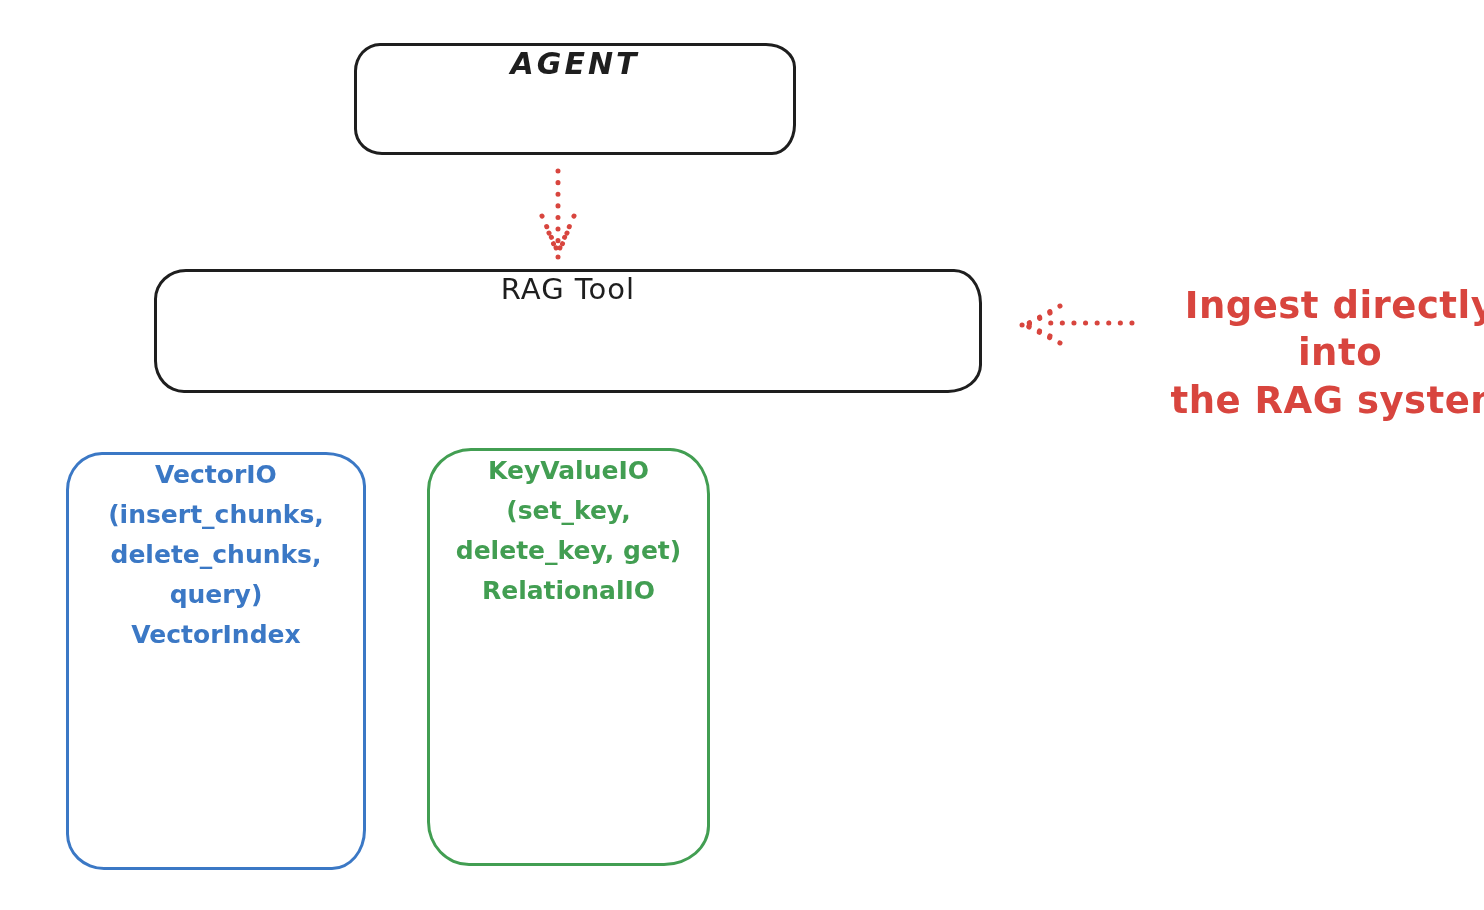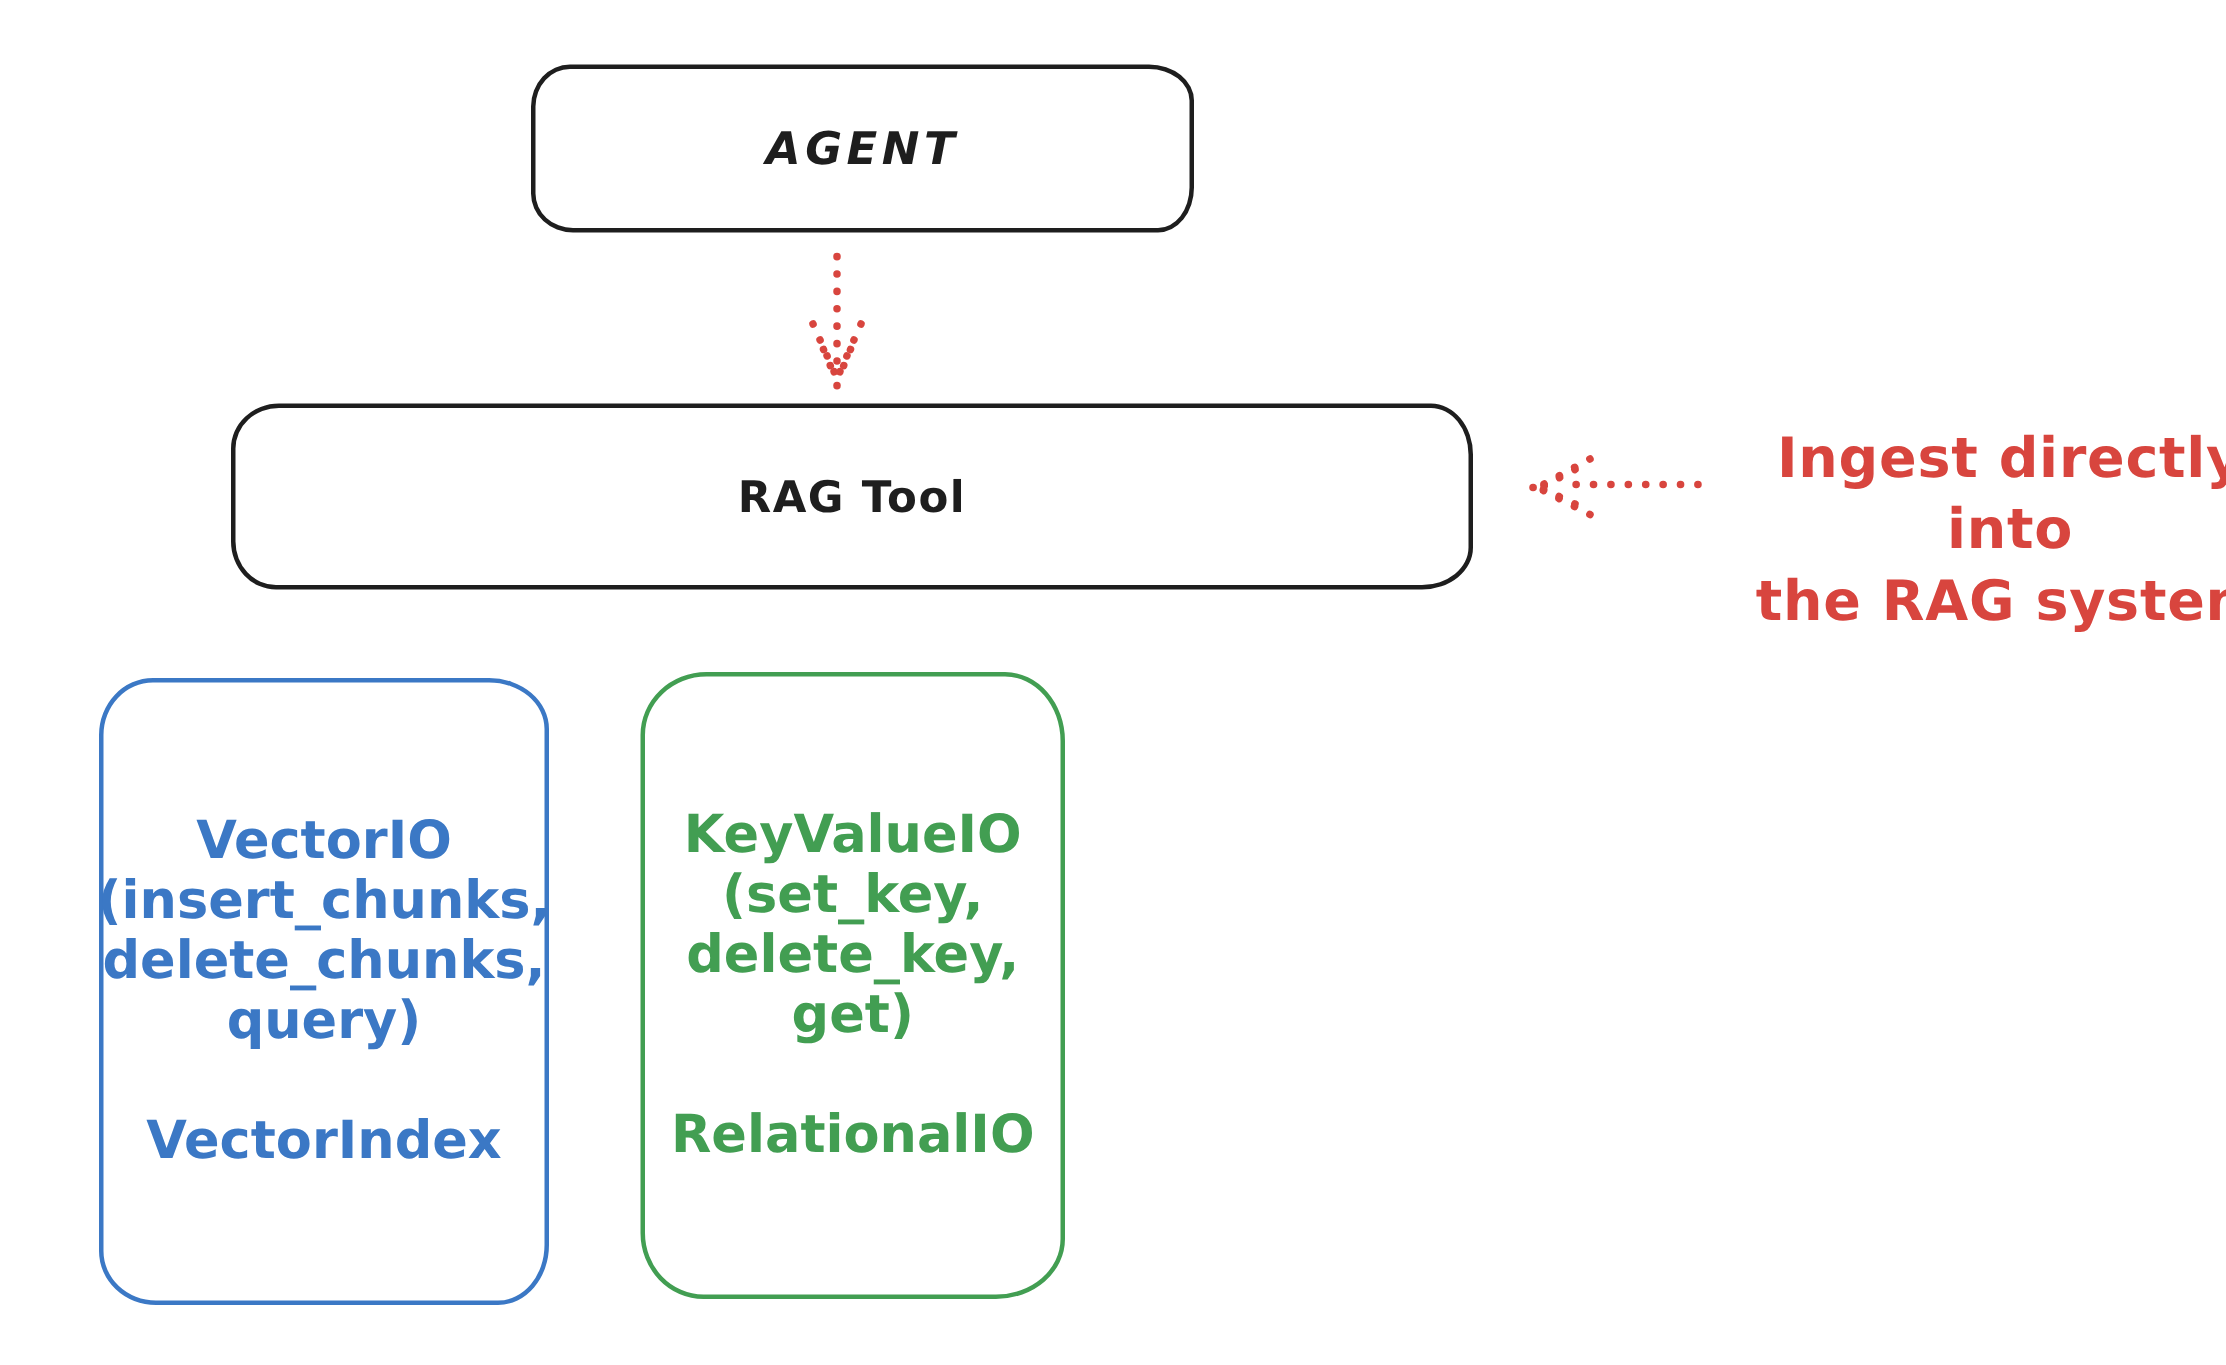--- a/index.html
+++ b/index.html
@@ -25,60 +25,58 @@
     stroke-linecap: round;
     stroke-dasharray: 0.1 11.5;
   }
   .box {
     position: absolute;
     box-sizing: border-box;
     background: #ffffff;
     display: flex;
     flex-direction: column;
     align-items: center;
-    justify-content: center;
     text-align: center;
   }
   .agent-box {
     left: 354px; top: 43px;
     width: 442px; height: 112px;
     border: 3.5px solid var(--ink);
     border-radius: 26px 30px 24px 28px / 28px 24px 30px 26px;
     font-size: 30px;
     font-weight: 700;
     font-style: italic;
     letter-spacing: 3px;
   }
   .rag-box {
     left: 154px; top: 269px;
     width: 828px; height: 124px;
     border: 3.5px solid var(--ink);
     border-radius: 32px 28px 34px 30px / 30px 34px 28px 32px;
     font-size: 29px;
-    font-weight: 700;
+    font-weight: 400;
     letter-spacing: 1px;
   }
   .annotation {
     position: absolute;
     left: 1168px; top: 282px;
     width: 344px;
     text-align: center;
     color: var(--red);
     font-size: 37px;
     font-weight: 700;
     line-height: 1.28;
     white-space: pre-line;
     letter-spacing: 0.5px;
   }
   .io-box {
     border-width: 3.5px;
     border-style: solid;
-    gap: 40px;
     line-height: 40px;
-    font-size: 35px;
+    font-size: 25px;
     font-weight: 600;
   }
   .io-text { white-space: pre-line; }
   .io-index { white-space: pre-line; }
   .io-vector {
     left: 66px; top: 452px; width: 300px; height: 418px;
     border-color: var(--blue); color: var(--blue);
     border-radius: 36px 40px 34px 38px / 38px 34px 40px 36px;
   }
   .io-keyvalue {

